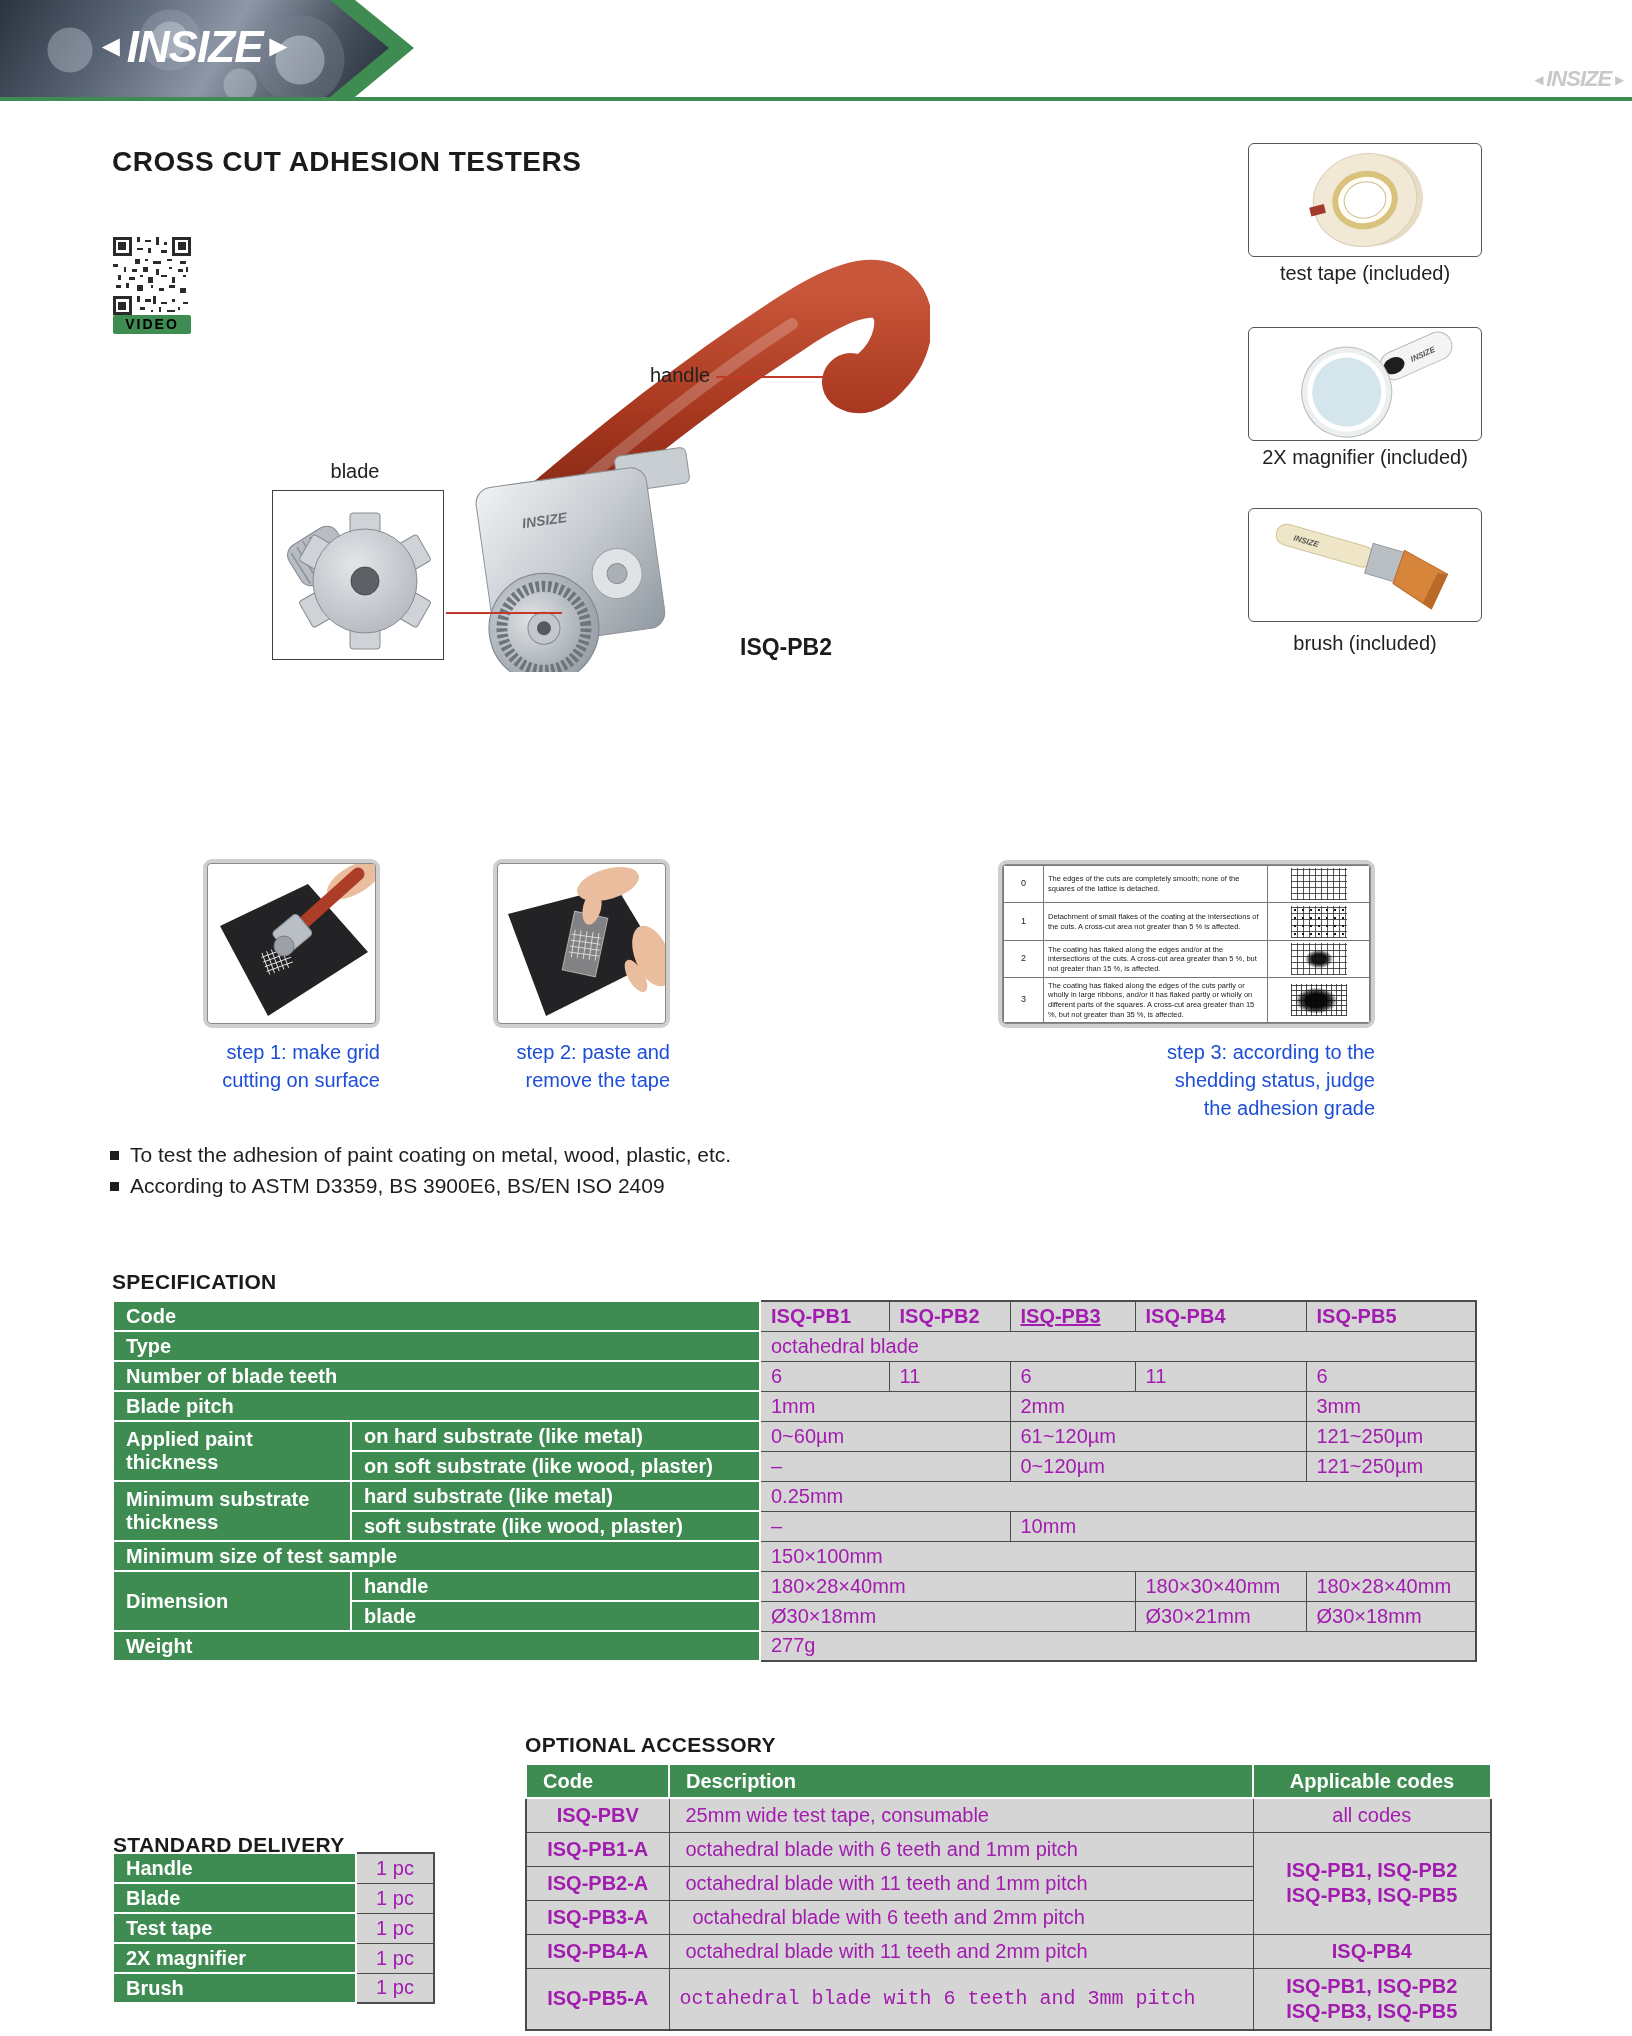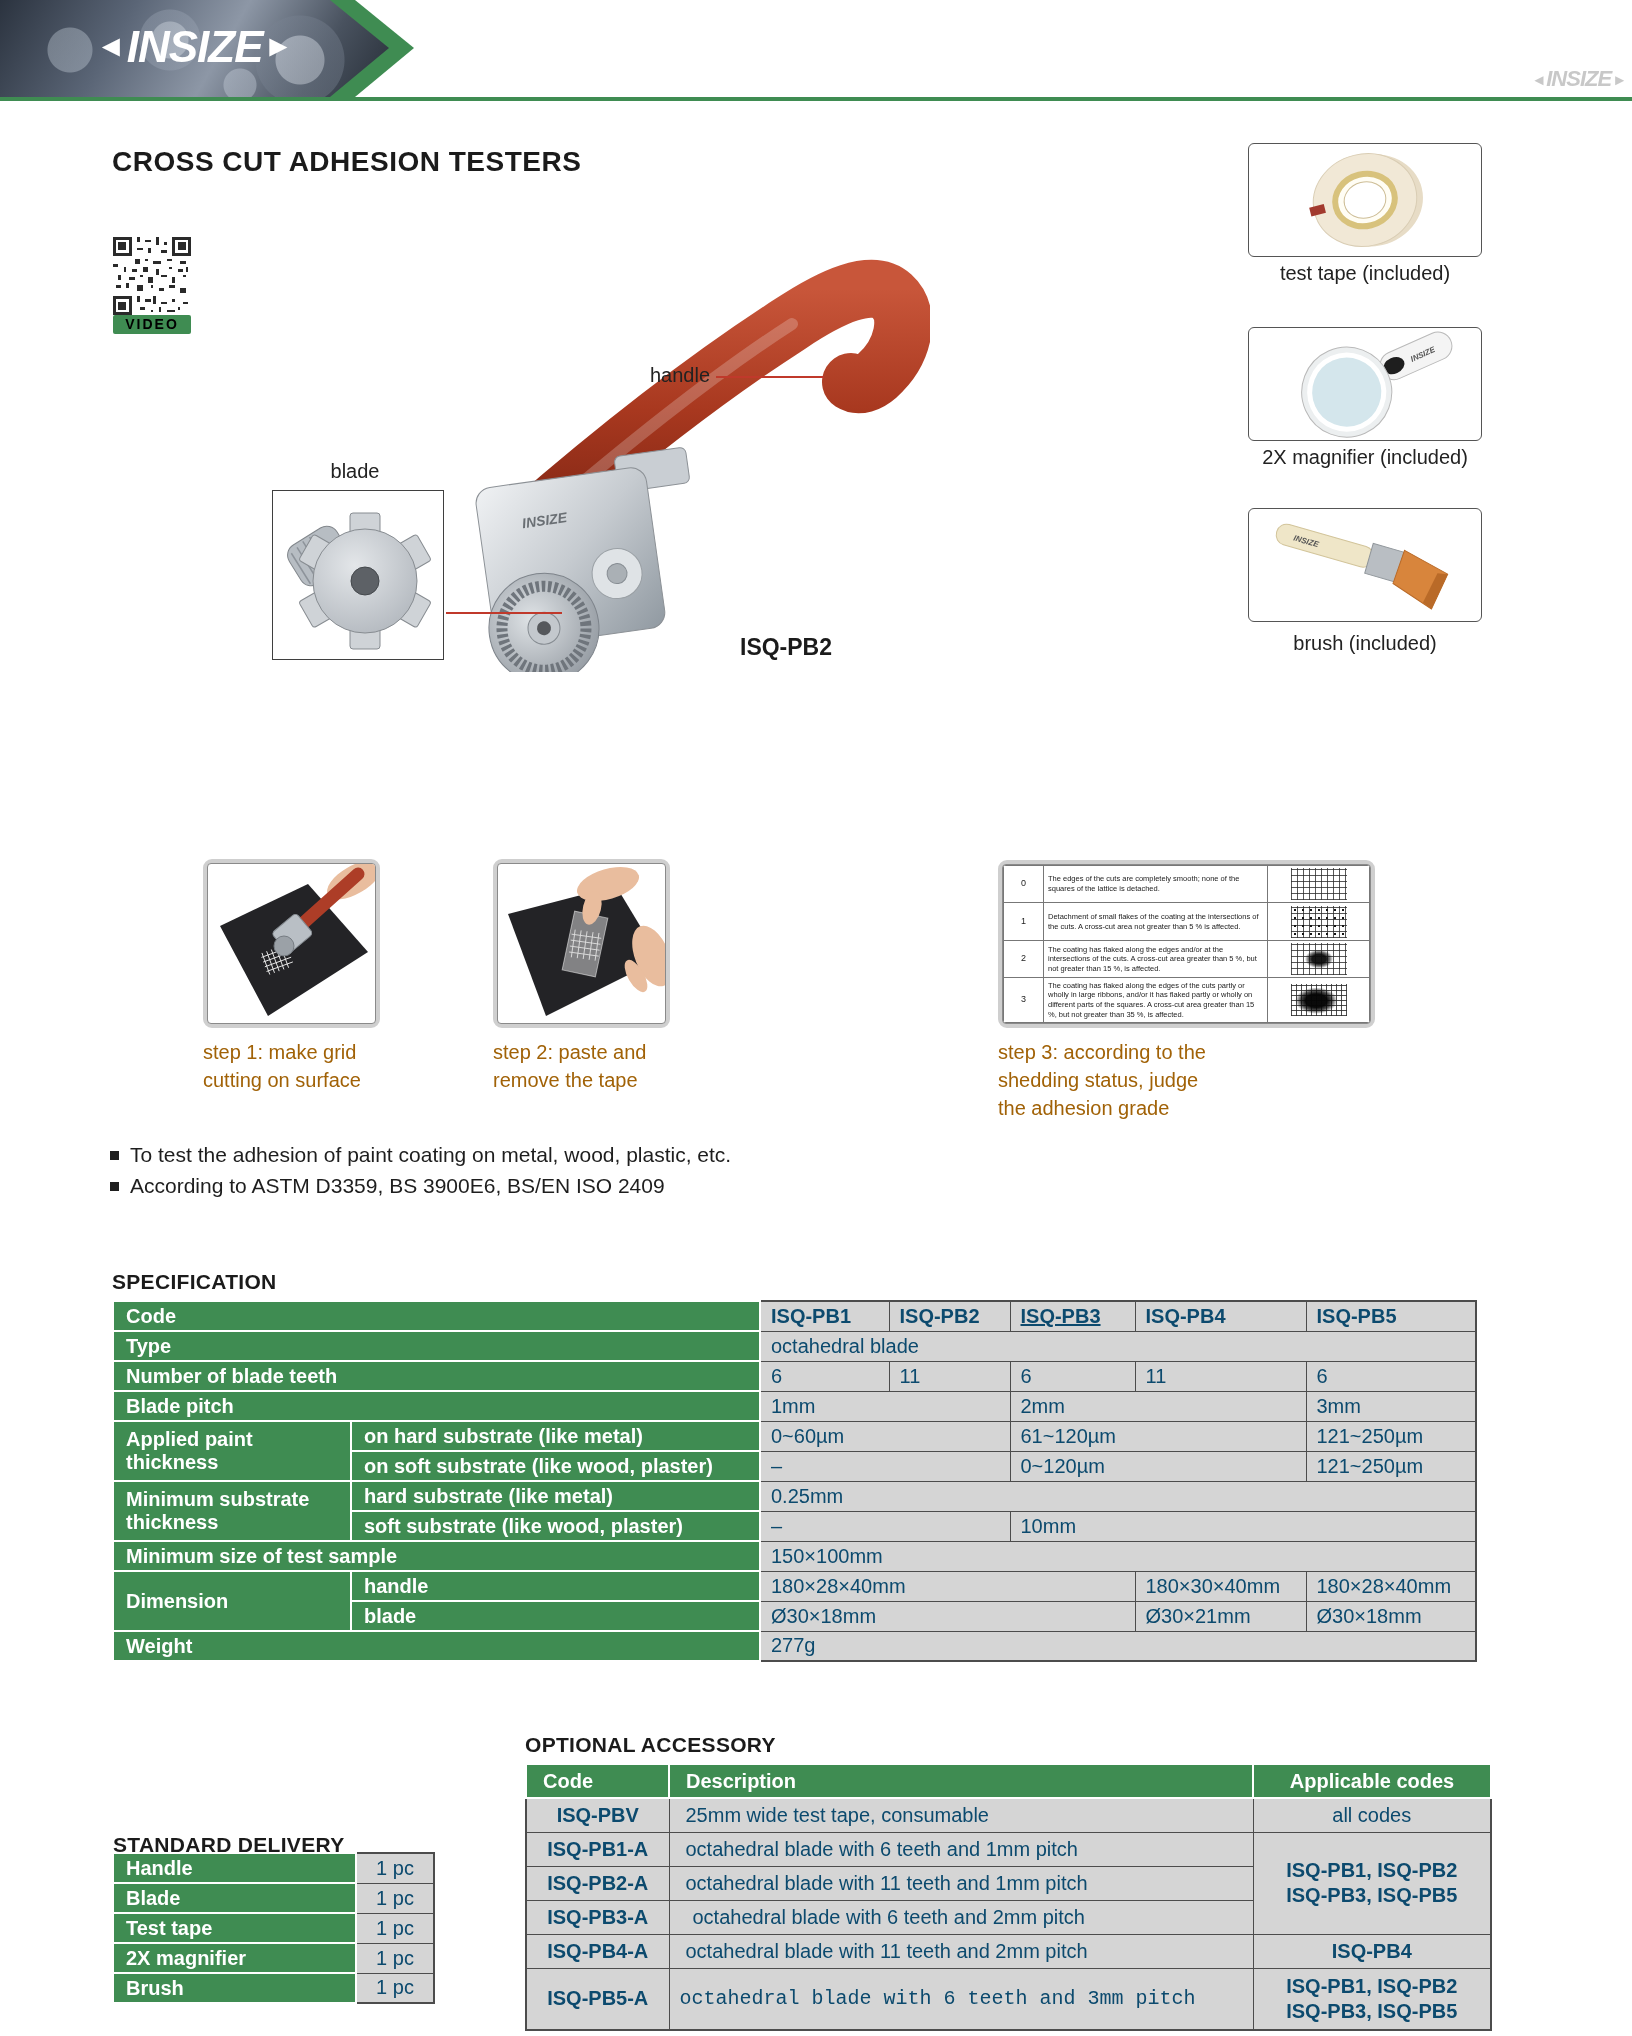--- a/index.html
+++ b/index.html
@@ -46,21 +46,21 @@
   .model-label{position:absolute;left:740px;top:634px;font-size:23px;font-weight:bold;color:#1b1b1b;}
   .product-svg{position:absolute;left:370px;top:232px;width:560px;height:440px;}
 
   
   .inc-box{position:absolute;left:1248px;width:234px;height:114px;border:1px solid #555;border-radius:6px;background:#fff;overflow:hidden;}
   .inc-caption{position:absolute;left:1248px;width:234px;text-align:center;font-size:20px;color:#222;}
 
   
   .step-frame{position:absolute;border:4px solid #cfcfcf;border-radius:9px;background:#cfcfcf;}
   .step-inner{width:100%;height:100%;border:1px solid #8a8a8a;border-radius:4px;background:#fff;overflow:hidden;}
-  .step-caption{position:absolute;text-align:left;font-size:20px;line-height:1.4;color:#a16207;}
+  .step-caption{position:absolute;text-align:right;font-size:20px;line-height:1.4;color:#1d4ed8;}
 
   
   .grade-table{width:100%;height:100%;border-collapse:collapse;table-layout:fixed;background:#fff;}
   .grade-table td{border:1px solid #777;font-size:7.5px;line-height:1.3;color:#222;vertical-align:middle;padding:2px 4px;overflow:hidden;}
   .grade-table td.gnum{text-align:center;font-size:9px;}
   .hatch{width:56px;height:32px;margin:0 auto;}
   .h-lines{background-image:
       repeating-linear-gradient(90deg, rgba(45,45,45,.8) 0 1px, transparent 1px 6px),
       repeating-linear-gradient(0deg, rgba(45,45,45,.8) 0 1px, transparent 1px 6px);}
   .h-dots{background-image:
@@ -81,21 +81,21 @@
   .features{position:absolute;left:110px;top:1143px;display:flex;flex-direction:column;gap:7px;}
   .feature-row{display:flex;align-items:flex-start;gap:11px;font-size:21px;color:#1e1e1e;}
   .sq{width:9px;height:9px;background:#1e1e1e;margin-top:8px;flex:0 0 auto;}
 
   
   .sec-title{position:absolute;font-size:21px;font-weight:bold;color:#1b1b1b;letter-spacing:.3px;}
   table.data{border-collapse:collapse;table-layout:fixed;}
   table.data td{font-size:20px;overflow:hidden;white-space:nowrap;}
   td.g{background:var(--green);color:#fff;font-weight:bold;border:2px solid #fff;padding:0 12px;text-align:left;}
   td.g.wrap{white-space:normal;line-height:1.15;}
-  td.v{background:var(--cell);color:#0c4a6e;border:1px solid var(--bdr);padding:0 10px;}
+  td.v{background:var(--cell);color:#a21caf;border:1px solid var(--bdr);padding:0 10px;}
 
   .spec-table{position:absolute;left:112px;top:1300px;width:1363px;border:2px solid var(--bdr);}
   .spec-table td{height:30px;}
 
   .opt-table{position:absolute;left:525px;top:1763px;width:965px;border:2px solid var(--bdr);}
   .opt-table td{height:34px;}
   .opt-table td.code{font-weight:bold;text-align:center;}
   .opt-table td.app{text-align:center;}
   .opt-table td.appb{text-align:center;font-weight:bold;line-height:1.25;white-space:normal;}
   .opt-table td.ghead-c{text-align:center;}

